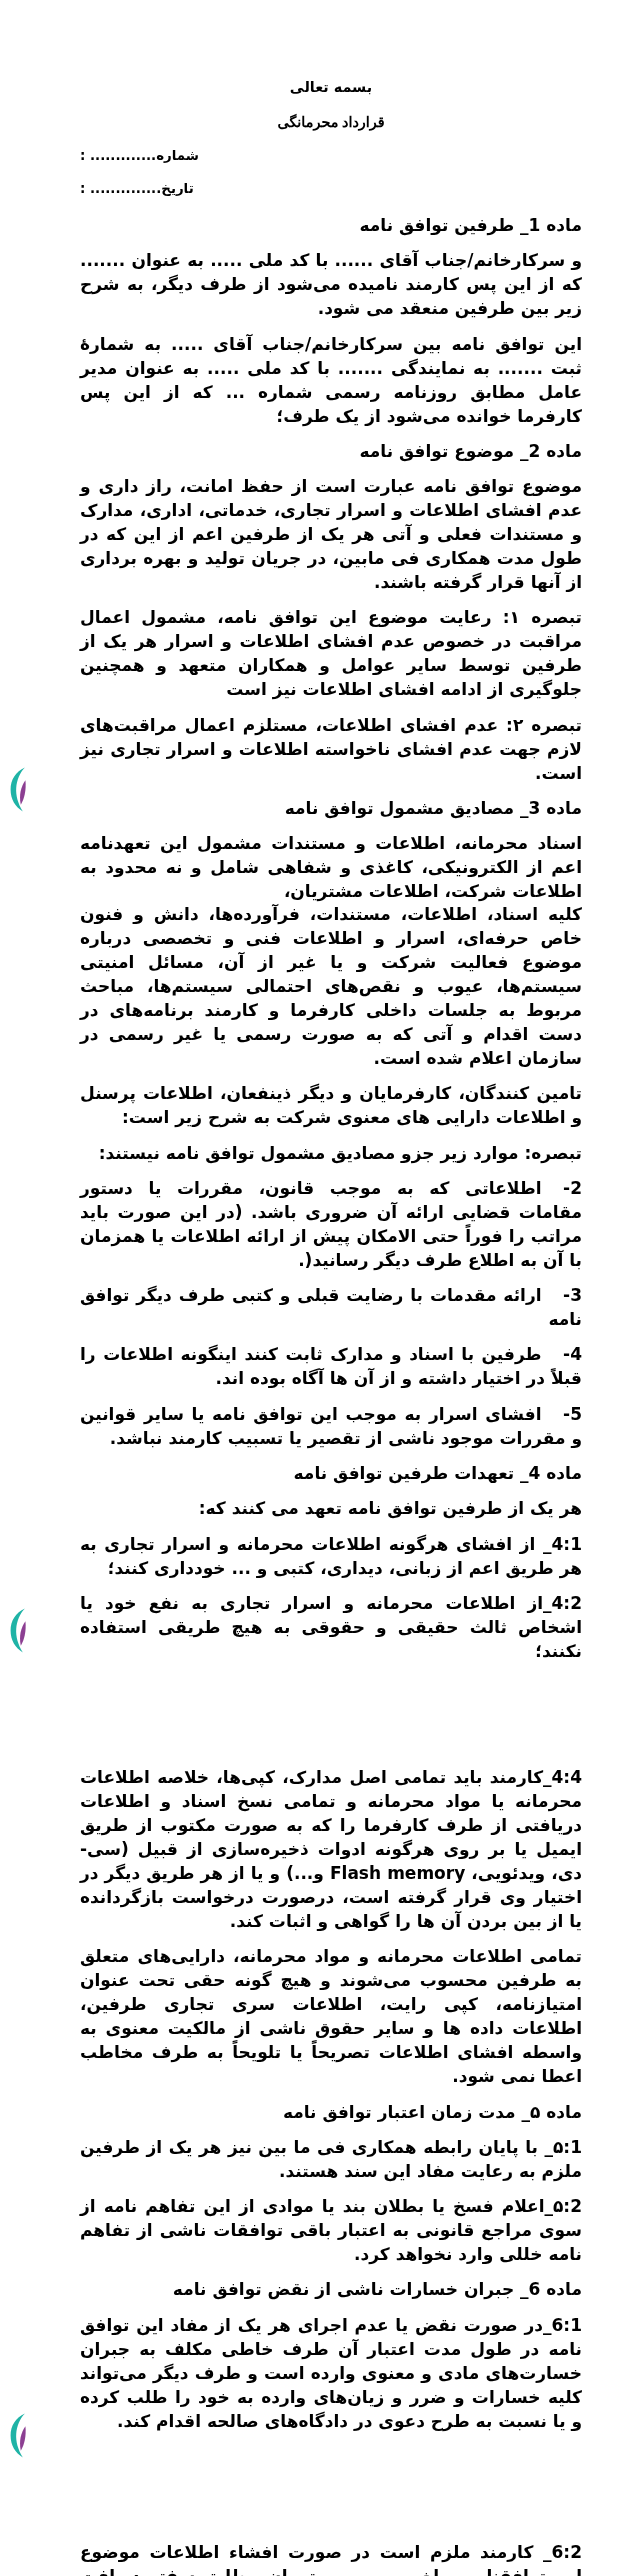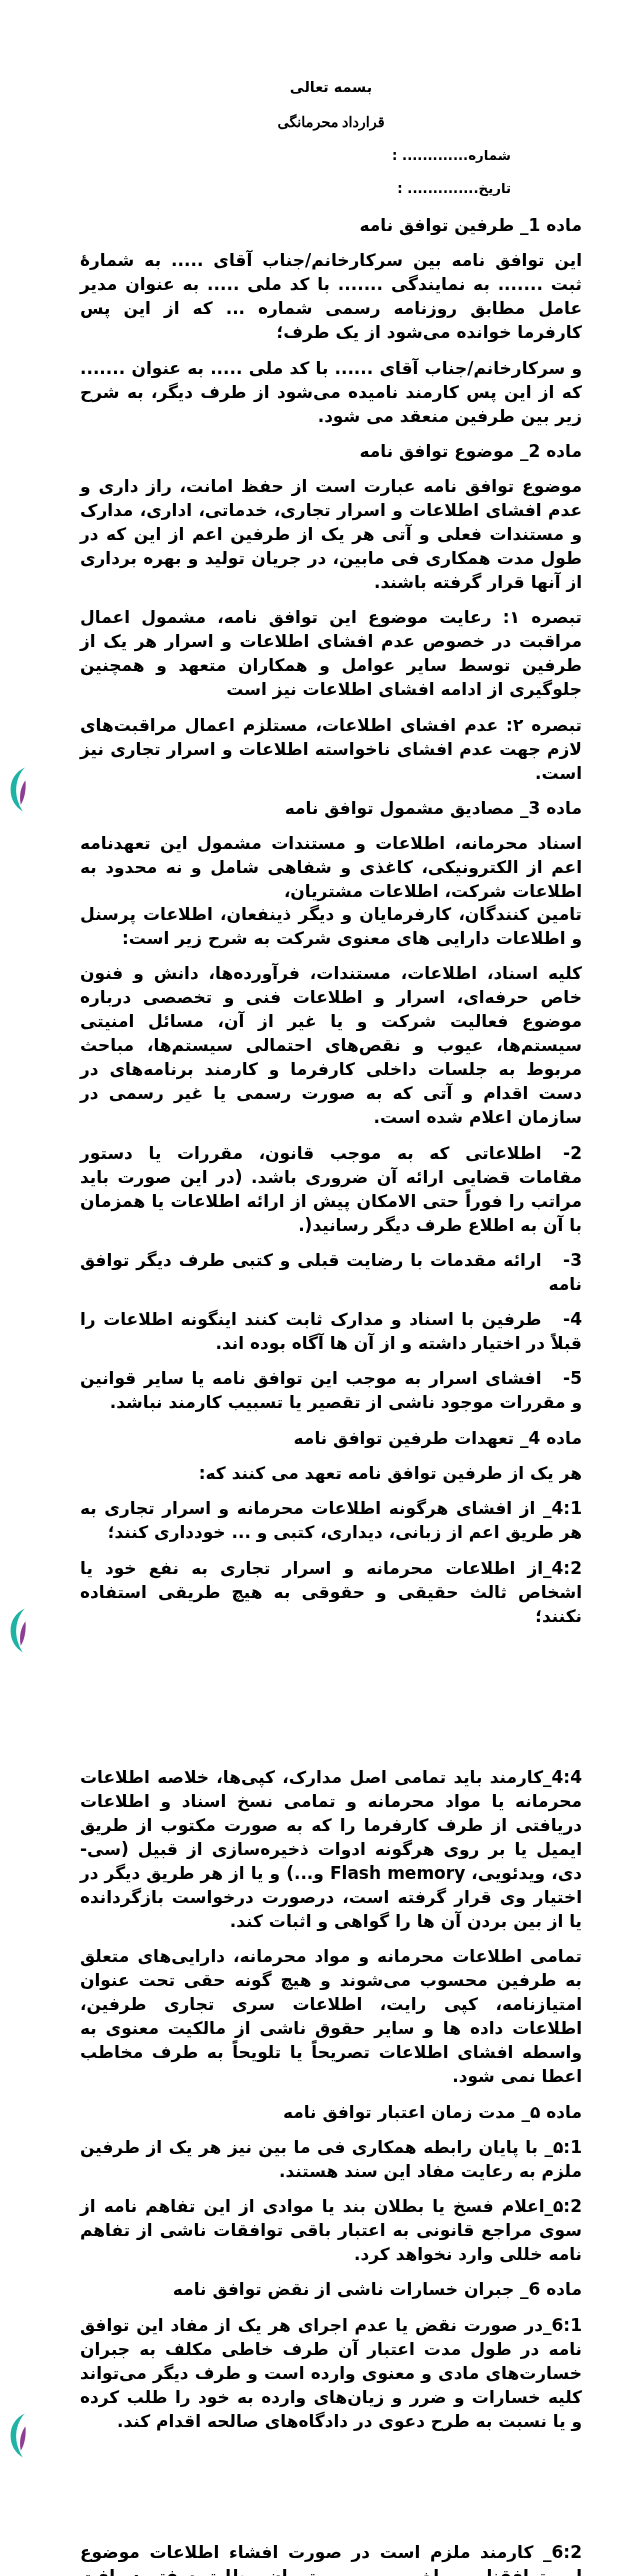--- a/index.html
+++ b/index.html
@@ -13,22 +13,22 @@
     color:#000;
   }
   #doc{position:absolute;inset:0;}
   .hdr{
     position:absolute;right:54px;left:80px;
     text-align:center;font-size:14.4px;font-weight:700;line-height:20.6px;
   }
   #bismillah{top:77px;text-align:center;}
   #doc-title{top:112px;font-family:Liberation Serif, serif;}
   .meta{
-    position:absolute;right:125px;left:80px;
-    text-align:right;font-size:13.4px;font-weight:700;line-height:20.6px;
+    position:absolute;right:132px;left:80px;
+    text-align:left;font-size:13.4px;font-weight:700;line-height:20.6px;
   }
   #meta-number{top:146px;}
   #meta-date{top:179px;}
   .page{position:absolute;right:54px;left:80px;}
   .blk{
     font-size:17px;font-weight:700;line-height:24px;
     margin:0 0 11.3px 0;text-align:justify;
   }
   .heading{text-align:right;}
   .list .marker{padding-left:21.6px;}
@@ -40,32 +40,33 @@
 <body>
 
 <div id="doc">
   <div id="bismillah" class="hdr">بسمه تعالی</div>
   <div id="doc-title" class="hdr">قرارداد محرمانگی</div>
   <div id="meta-number" class="meta">شماره............. :</div>
   <div id="meta-date" class="meta">تاریخ.............. :</div>
   <div id="pages">
       <div class="page" style="top: 213px;">
         <div class="blk heading">ماده 1_ طرفین توافق نامه</div>
+        <div class="blk para">و سرکارخانم/جناب آقای ...... با کد ملی ..... به عنوان ....... که از این پس کارمند نامیده می‌شود از طرف دیگر، به شرح زیر بین طرفین منعقد می شود.</div>
         <div class="blk para">این توافق نامه بین سرکارخانم/جناب آقای ..... به شمارهٔ ثبت ....... به نمایندگی ....... با کد ملی ..... به عنوان مدیر عامل مطابق روزنامه رسمی شماره ... که از این پس کارفرما خوانده می‌شود از یک طرف؛</div>
-        <div class="blk para">و سرکارخانم/جناب آقای ...... با کد ملی ..... به عنوان ....... که از این پس کارمند نامیده می‌شود از طرف دیگر، به شرح زیر بین طرفین منعقد می شود.</div>
         <div class="blk heading">ماده 2_ موضوع توافق نامه</div>
         <div class="blk para">موضوع توافق نامه عبارت است از حفظ امانت، راز داری و عدم افشای اطلاعات و اسرار تجاری، خدماتی، اداری، مدارک و مستندات فعلی و آتی هر یک از طرفین اعم از این که در طول مدت همکاری فی مابین، در جریان تولید و بهره برداری از آنها قرار گرفته باشند.</div>
         <div class="blk para">تبصره ۱: رعایت موضوع این توافق نامه، مشمول اعمال مراقبت در خصوص عدم افشای اطلاعات و اسرار هر یک از طرفین توسط سایر عوامل و همکاران متعهد و همچنین جلوگیری از ادامه افشای اطلاعات نیز است</div>
         <div class="blk para">تبصره ۲: عدم افشای اطلاعات، مستلزم اعمال مراقبت‌های لازم جهت عدم افشای ناخواسته اطلاعات و اسرار تجاری نیز است.</div>
         <div class="blk heading">ماده 3_ مصادیق مشمول توافق نامه</div>
         <div class="blk para">اسناد محرمانه، اطلاعات و مستندات مشمول این تعهدنامه اعم از الکترونیکی، کاغذی و شفاهی شامل و نه محدود به اطلاعات شرکت، اطلاعات مشتریان،</div>
       </div>
       <div class="page" style="top: 902px;">
+        <div class="blk para">کلیه اسناد، اطلاعات، مستندات، فرآورده‌ها، دانش و فنون خاص حرفه‌ای، اسرار و اطلاعات فنی و تخصصی درباره موضوع فعالیت شرکت و یا غیر از آن، مسائل امنیتی سیستم‌ها، عیوب و نقص‌های احتمالی سیستم‌ها، مباحث مربوط به جلسات داخلی کارفرما و کارمند برنامه‌های در دست اقدام و آتی که به صورت رسمی یا غیر رسمی در سازمان اعلام شده است.</div>
         <div class="blk para">تامین کنندگان، کارفرمایان و دیگر ذینفعان، اطلاعات پرسنل و اطلاعات دارایی های معنوی شرکت به شرح زیر است:</div>
-        <div class="blk para">کلیه اسناد، اطلاعات، مستندات، فرآورده‌ها، دانش و فنون خاص حرفه‌ای، اسرار و اطلاعات فنی و تخصصی درباره موضوع فعالیت شرکت و یا غیر از آن، مسائل امنیتی سیستم‌ها، عیوب و نقص‌های احتمالی سیستم‌ها، مباحث مربوط به جلسات داخلی کارفرما و کارمند برنامه‌های در دست اقدام و آتی که به صورت رسمی یا غیر رسمی در سازمان اعلام شده است.</div>
+        <div class="blk para">تبصره: موارد زیر جزو مصادیق مشمول توافق نامه نیستند:</div>
         <div class="blk list"><span class="marker">2-</span><span>اطلاعاتی که به موجب قانون، مقررات یا دستور مقامات قضایی ارائه آن ضروری باشد. (در این صورت باید مراتب را فوراً حتی الامکان پیش از ارائه اطلاعات یا همزمان با آن به اطلاع طرف دیگر رسانید(.</span></div>
         <div class="blk list"><span class="marker">3-</span><span>ارائه مقدمات با رضایت قبلی و کتبی طرف دیگر توافق نامه</span></div>
         <div class="blk list"><span class="marker">4-</span><span>طرفین با اسناد و مدارک ثابت کنند اینگونه اطلاعات را قبلاً در اختیار داشته و از آن ها آگاه بوده اند.</span></div>
         <div class="blk list"><span class="marker">5-</span><span>افشای اسرار به موجب این توافق نامه یا سایر قوانین و مقررات موجود ناشی از تقصیر یا تسبیب کارمند نباشد.</span></div>
         <div class="blk heading">ماده 4_ تعهدات طرفین توافق نامه</div>
         <div class="blk para">هر یک از طرفین توافق نامه تعهد می کنند که:</div>
         <div class="blk para">4:1_ از افشای هرگونه اطلاعات محرمانه و اسرار تجاری به هر طریق اعم از زبانی، دیداری، کتبی و ... خودداری کنند؛</div>
         <div class="blk para">4:2_از اطلاعات محرمانه و اسرار تجاری به نفع خود یا اشخاص ثالث حقیقی و حقوقی به هیچ طریقی استفاده نکنند؛</div>
       </div>
       <div class="page" style="top: 1765px;">

